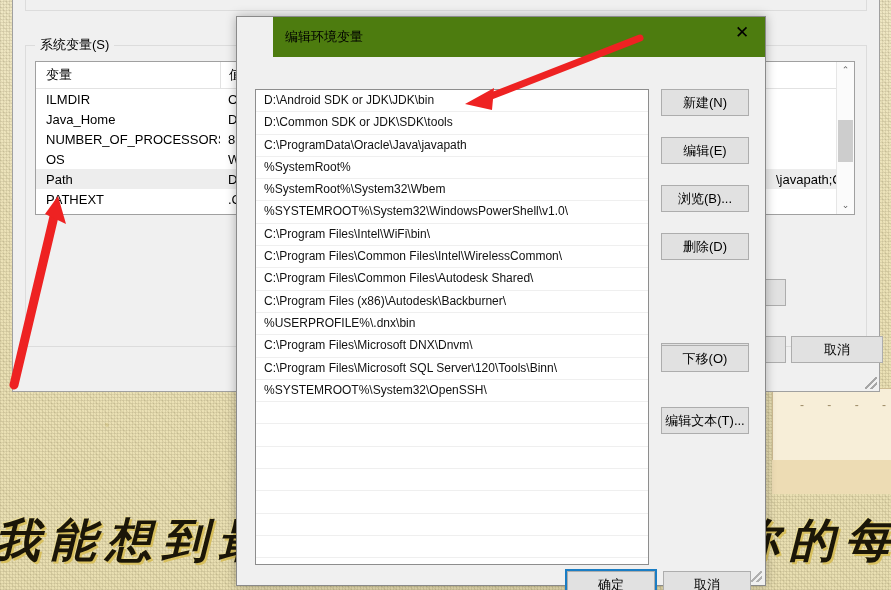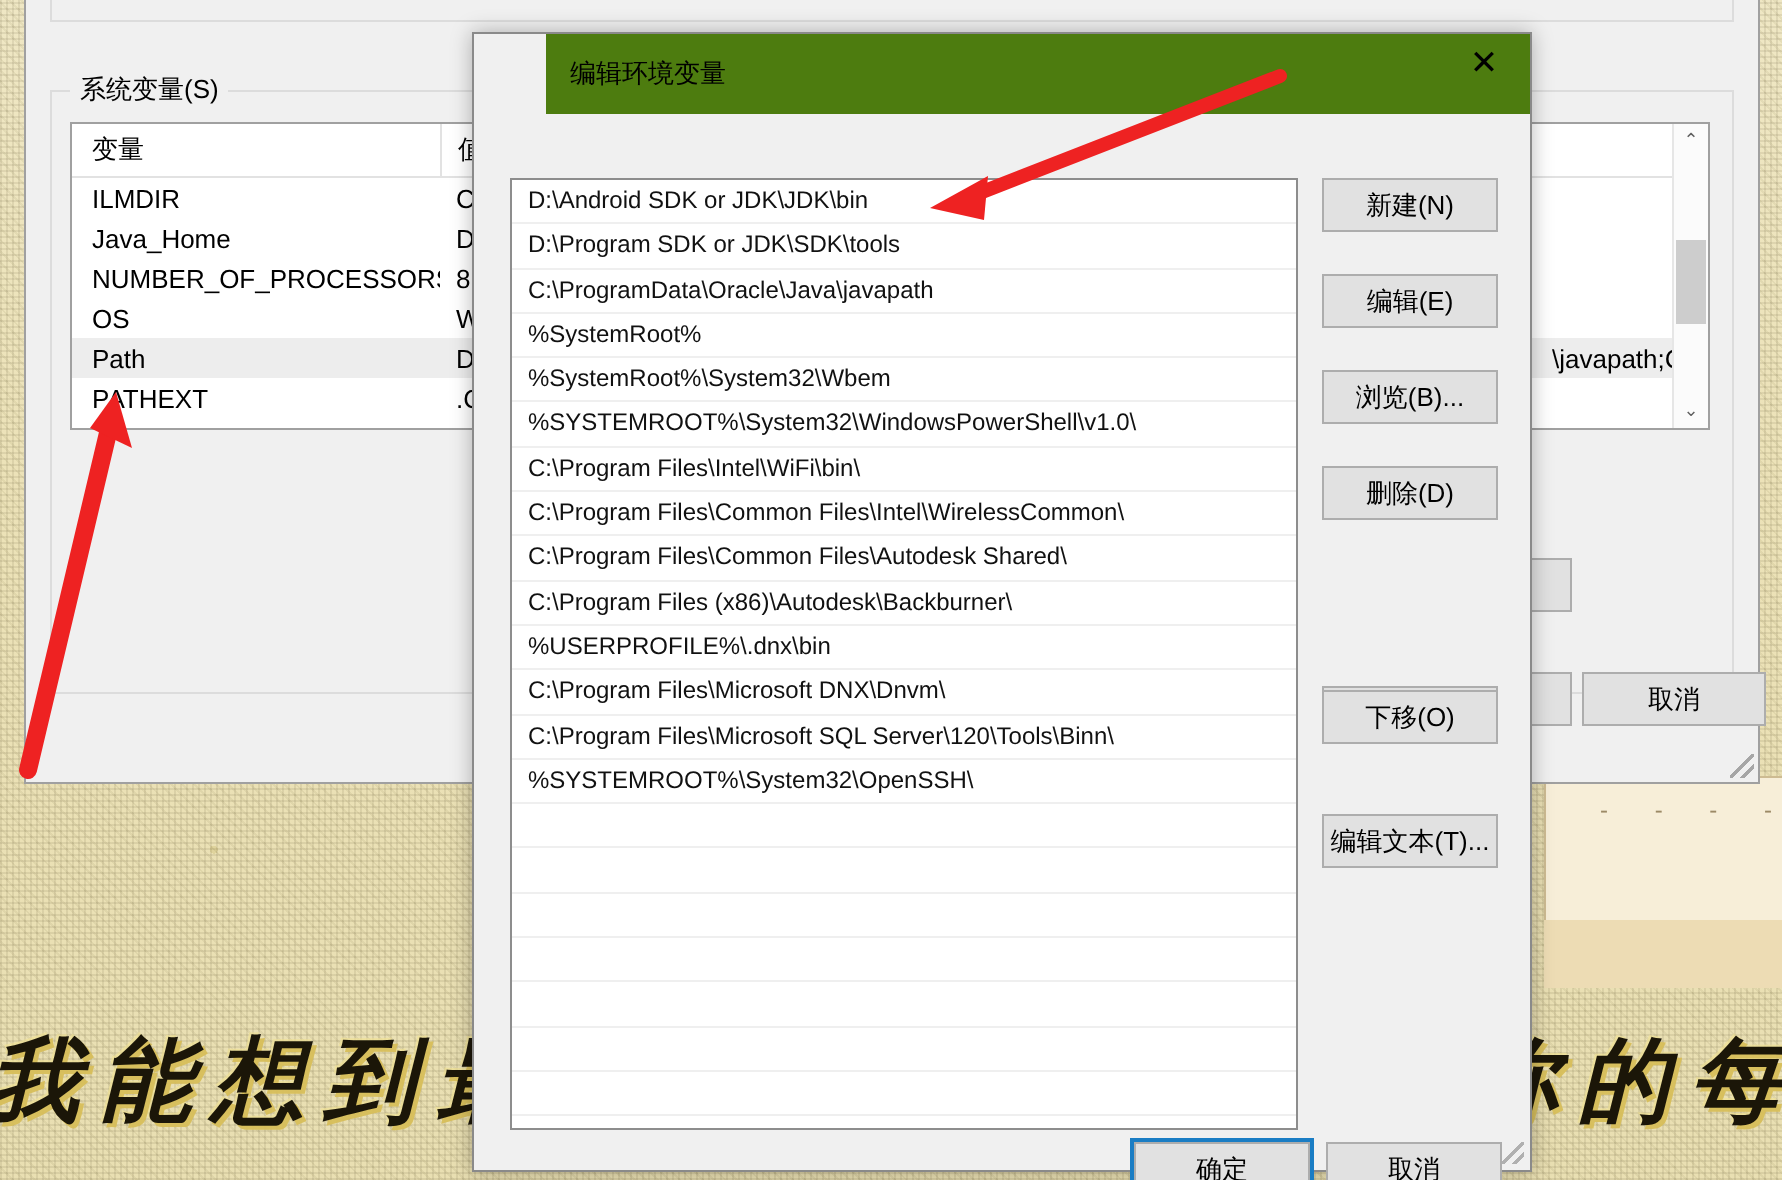--- a/index.html
+++ b/index.html
@@ -373,21 +373,21 @@
   <div class="dialog">
     <div class="dlg-titlebar">
       <div class="dlg-title">编辑环境变量</div>
       <div class="dlg-close">✕</div>
     </div>
 
     <div class="dlg-body">
 
       <div class="pathlist">
         <div class="pathrow">D:\Android SDK or JDK\JDK\bin</div>
-        <div class="pathrow">D:\Program SDK or JDK\SDK\tools</div>
+        <div class="pathrow">D:\Common SDK or JDK\SDK\tools</div>
         <div class="pathrow">C:\ProgramData\Oracle\Java\javapath</div>
         <div class="pathrow">%SystemRoot%</div>
         <div class="pathrow">%SystemRoot%\System32\Wbem</div>
         <div class="pathrow">%SYSTEMROOT%\System32\WindowsPowerShell\v1.0\</div>
         <div class="pathrow">C:\Program Files\Intel\WiFi\bin\</div>
         <div class="pathrow">C:\Program Files\Common Files\Intel\WirelessCommon\</div>
         <div class="pathrow">C:\Program Files\Common Files\Autodesk Shared\</div>
         <div class="pathrow">C:\Program Files (x86)\Autodesk\Backburner\</div>
         <div class="pathrow">%USERPROFILE%\.dnx\bin</div>
         <div class="pathrow">C:\Program Files\Microsoft DNX\Dnvm\</div>

